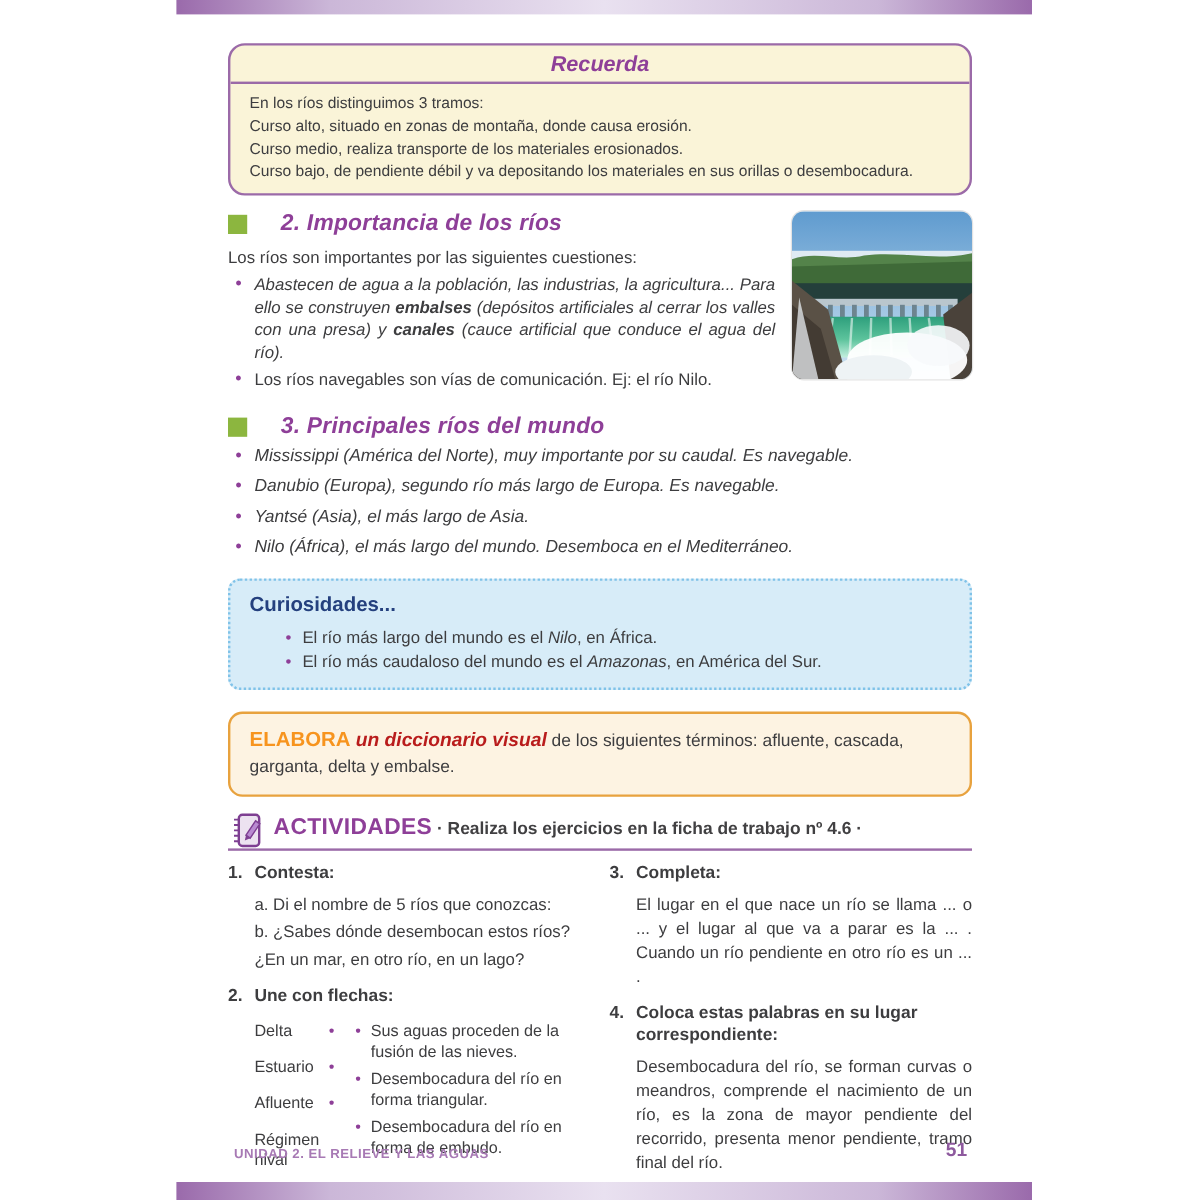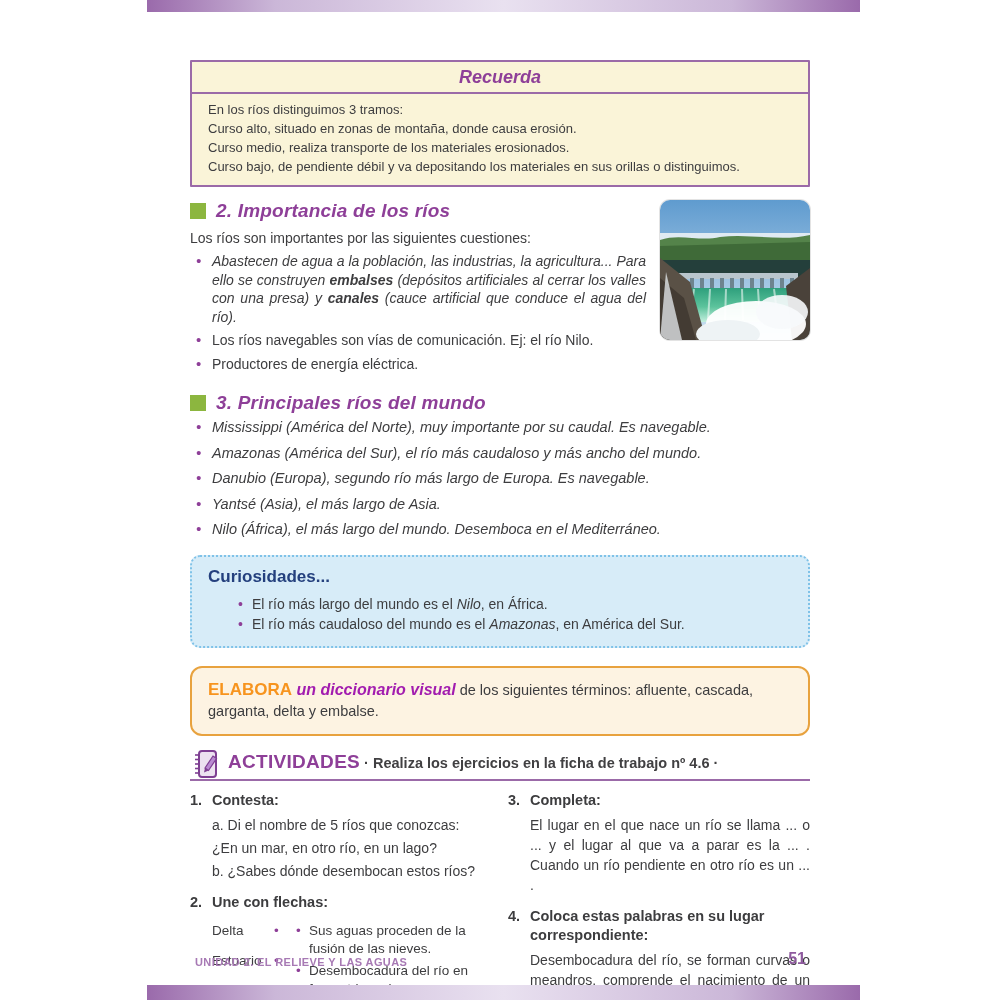--- a/index.html
+++ b/index.html
@@ -12,26 +12,26 @@
   }
   *{margin:0;padding:0;box-sizing:border-box;}
   body{font-family:"Liberation Sans","DejaVu Sans",sans-serif;background:#ffffff;}
   .page{position:relative;width:1000px;height:1000px;background:#ffffff;overflow:hidden;color:var(--text);}
   .deco-bar{position:absolute;left:147px;width:713px;background:linear-gradient(90deg,#9a6aab 0%,#cbb7d8 18%,#e9e1f0 50%,#cbb7d8 82%,#9a6aab 100%);}
   .deco-bar.top{top:0;height:12px;}
   .deco-bar.bottom{top:985px;height:15px;}
   .content{position:absolute;left:190px;top:0;width:620px;}
 
   
-  .recuerda{margin-top:60px;border:2.5px solid var(--purple-border);border-radius:1px;background:var(--cream);overflow:hidden;}
+  .recuerda{margin-top:36px;border:2.5px solid var(--purple-border);border-radius:14px;background:var(--cream);overflow:hidden;}
   .recuerda-title{font-size:18px;font-weight:bold;font-style:italic;color:var(--purple);text-align:center;padding:5px 0 4px;border-bottom:2px solid var(--purple-border);}
   .recuerda-body{padding:6px 16px 9px;font-size:13px;line-height:19px;}
 
   
-  .sec-head{display:flex;align-items:center;gap:10px;}
+  .sec-head{display:flex;align-items:center;gap:28px;}
   .sec-square{width:16px;height:16px;background:var(--green);flex:0 0 auto;}
   .sec-title{font-size:19px;font-weight:bold;font-style:italic;color:var(--purple);letter-spacing:.2px;}
 
   .sec2{margin-top:13px;display:flex;gap:14px;}
   .sec2-left{width:456px;}
   .sec2 .intro{margin-top:8px;font-size:14px;}
   .blist{list-style:none;margin-top:6px;}
   .blist li{position:relative;padding-left:22px;margin-bottom:5px;font-size:14px;line-height:18.5px;}
   .blist li::before{content:"•";position:absolute;left:6px;color:var(--purple);font-size:15px;}
   .blist li.just{text-align:justify;font-style:italic;}
@@ -44,21 +44,21 @@
   
   .curios{margin-top:16px;background:var(--blue-bg);border:2px dotted var(--blue-border);border-radius:10px;padding:10px 16px 12px;}
   .curios-title{font-size:17px;font-weight:bold;color:var(--navy);}
   .curios ul{list-style:none;margin:7px 0 0 28px;}
   .curios li{position:relative;padding-left:16px;font-size:14px;line-height:20px;}
   .curios li::before{content:"•";position:absolute;left:2px;color:var(--purple);}
 
   
   .elabora{margin-top:18px;background:var(--cream-orange);border:2px solid var(--orange-border);border-radius:12px;padding:11px 16px 12px;font-size:14.5px;line-height:21px;}
   .elabora .kw{color:var(--orange);font-weight:bold;font-size:17px;}
-  .elabora .bi{font-weight:bold;font-style:italic;color:#a21caf;font-size:16px;}
+  .elabora .bi{font-weight:bold;font-style:italic;color:#b91c1c;font-size:16px;}
 
   
   .activ{margin-top:15px;position:relative;padding-left:38px;border-bottom:2.5px solid var(--purple-border);padding-bottom:6px;}
   .activ-icon{position:absolute;left:2px;top:-3px;}
   .activ-title{font-size:19px;font-weight:bold;color:var(--purple);letter-spacing:.3px;}
   .activ-sub{font-size:14.5px;font-weight:bold;color:#414042;}
 
   
   .cols{display:flex;margin-top:10px;gap:18px;}
   .col-left{width:300px;}
@@ -91,35 +91,34 @@
   <div class="deco-bar top"></div>
 
   <div class="content">
 
     <div class="recuerda">
       <div class="recuerda-title">Recuerda</div>
       <div class="recuerda-body">
         <div>En los ríos distinguimos 3 tramos:</div>
         <div>Curso alto, situado en zonas de montaña, donde causa erosión.</div>
         <div>Curso medio, realiza transporte de los materiales erosionados.</div>
-        <div>Curso bajo, de pendiente débil y va depositando los materiales en sus orillas o distinguimos.</div>
+        <div>Curso bajo, de pendiente débil y va depositando los materiales en sus orillas o desembocadura.</div>
       </div>
     </div>
 
     <div class="sec2">
       <div class="sec2-left">
         <div class="sec-head">
           <span class="sec-square"></span>
           <span class="sec-title">2. Importancia de los ríos</span>
         </div>
         <div class="intro">Los ríos son importantes por las siguientes cuestiones:</div>
         <ul class="blist">
           <li class="just"><span>Abastecen de agua a la población, las industrias, la agricultura... Para ello se construyen </span><b>embalses</b><span> (depósitos artificiales al cerrar los valles con una presa) y </span><b>canales</b><span> (cauce artificial que conduce el agua del río).</span></li>
           <li>Los ríos navegables son vías de comunicación.  Ej: el río Nilo.</li>
-          <li>Productores de energía eléctrica.</li>
         </ul>
       </div>
       <div class="photo-wrap">
         <svg width="150" height="140" viewBox="0 0 150 140">
           <defs>
             <linearGradient id="skyg" x1="0" y1="0" x2="0" y2="1">
               <stop offset="0" stop-color="#5f9bcf"></stop>
                 <stop offset="1" stop-color="#cfe4f2"></stop>
             </linearGradient>
             <linearGradient id="spillg" x1="0" y1="0" x2="0" y2="1">
@@ -168,21 +167,20 @@
       </div>
     </div>
 
     <div class="sec3">
       <div class="sec-head">
         <span class="sec-square"></span>
         <span class="sec-title">3. Principales ríos del mundo</span>
       </div>
       <ul class="blist">
         <li>Mississippi (América del Norte), muy importante por su caudal. Es navegable.</li>
-        <li>Amazonas (América del Sur), el río más caudaloso y más ancho del mundo.</li>
         <li>Danubio (Europa), segundo río más largo de Europa. Es navegable.</li>
         <li>Yantsé (Asia), el más largo de Asia.</li>
         <li>Nilo (África), el más largo del mundo. Desemboca en el Mediterráneo.</li>
       </ul>
     </div>
 
     <div class="curios">
       <div class="curios-title">Curiosidades...</div>
       <ul>
         <li><span>El río más largo del mundo es el </span><i>Nilo</i><span>, en África.</span></li>
@@ -215,22 +213,22 @@
     <div class="cols">
       <div class="col-left">
 
         <div class="ex">
           <div class="ex-head">
             <span class="ex-num">1.</span>
             <span>Contesta:</span>
           </div>
           <div class="ex-body ex-lines">
             <div>a. Di el nombre de 5 ríos que conozcas:</div>
+            <div>b. ¿Sabes dónde desembocan estos ríos?</div>
             <div>¿En un mar, en otro río, en un lago?</div>
-            <div>b. ¿Sabes dónde desembocan estos ríos?</div>
           </div>
         </div>
 
         <div class="ex">
           <div class="ex-head">
             <span class="ex-num">2.</span>
             <span>Une con flechas:</span>
           </div>
           <div class="match">
             <div class="m-terms">

